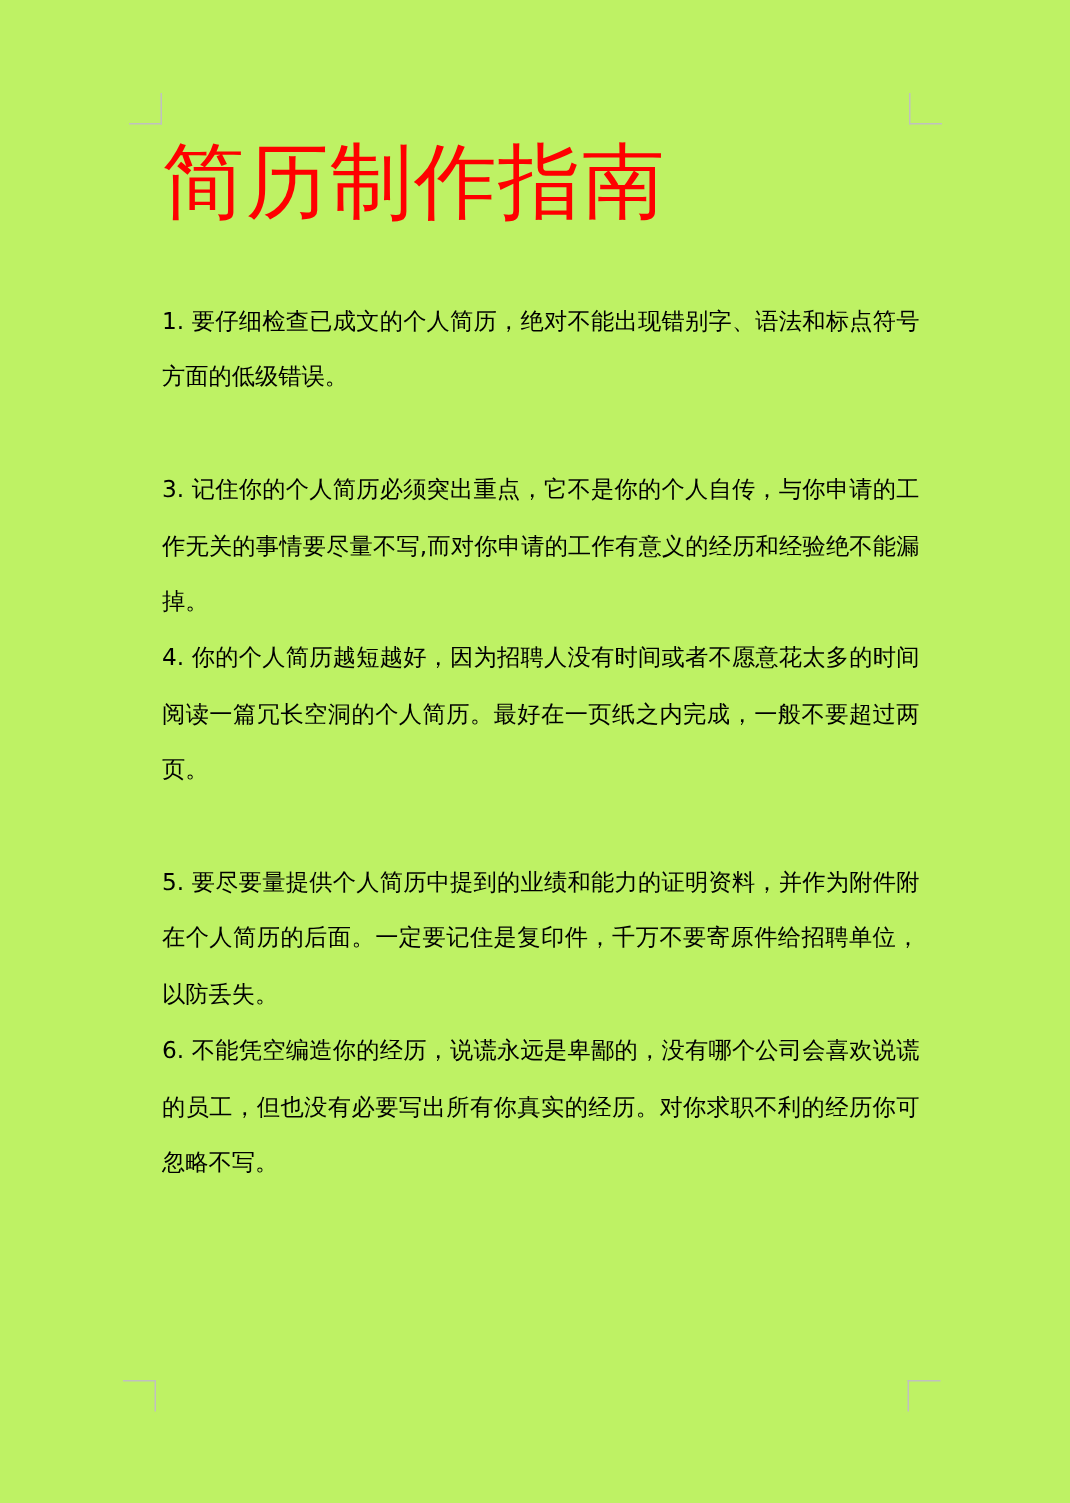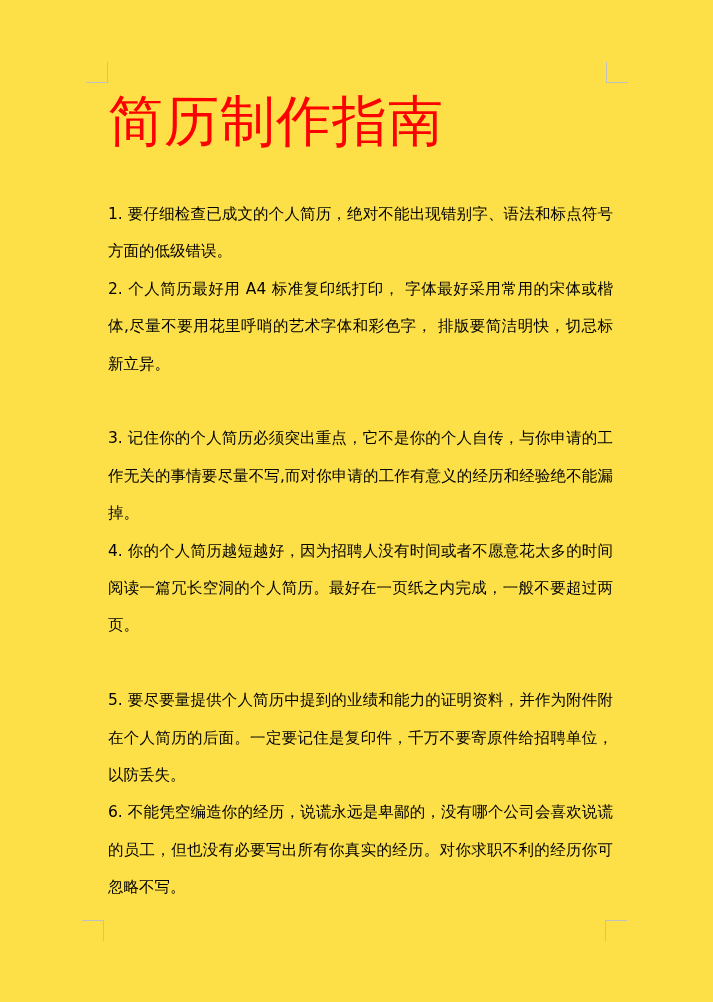--- a/index.html
+++ b/index.html
@@ -12,21 +12,21 @@
     height: 1002px;
     position: relative;
     overflow: hidden;
     font-family: "DejaVu Sans", "Liberation Sans", sans-serif;
   }
   .page {
     position: absolute;
     left: 0; top: 0;
     width: 713px;
     height: 1002px;
-    background: #fde047;
+    background: #bef264;
   }
   .corner {
     position: absolute;
     width: 21px;
     height: 20px;
     border-color: #c0c0c0;
     border-style: solid;
     border-width: 0;
   }
   .corner.tl { left: 86px; top: 62px; border-right-width: 1px; border-bottom-width: 1px; }
@@ -71,21 +71,20 @@
 <div class="page">
   <div class="corner tl"></div>
   <div class="corner tr"></div>
   <div class="corner bl"></div>
   <div class="corner br"></div>
 
   <h1 class="title">简历制作指南</h1>
 
   <div class="body-text">
     <p class="para">1.  要仔细检查已成文的个人简历，绝对不能出现错别字、语法和标点符号方面的低级错误。</p>
-    <p class="para">2.  个人简历最好用 A4 标准复印纸打印， 字体最好采用常用的宋体或楷体,尽量不要用花里呼哨的艺术字体和彩色字， 排版要简洁明快，切忌标新立异。</p>
     <div class="blank"></div>
     <p class="para">3.  记住你的个人简历必须突出重点，它不是你的个人自传，与你申请的工作无关的事情要尽量不写,而对你申请的工作有意义的经历和经验绝不能漏掉。</p>
     <p class="para">4.  你的个人简历越短越好，因为招聘人没有时间或者不愿意花太多的时间阅读一篇冗长空洞的个人简历。最好在一页纸之内完成，一般不要超过两页。</p>
     <div class="blank"></div>
     <p class="para">5.  要尽要量提供个人简历中提到的业绩和能力的证明资料，并作为附件附在个人简历的后面。一定要记住是复印件，千万不要寄原件给招聘单位，以防丢失。</p>
     <p class="para">6.  不能凭空编造你的经历，说谎永远是卑鄙的，没有哪个公司会喜欢说谎的员工，但也没有必要写出所有你真实的经历。对你求职不利的经历你可忽略不写。</p>
   </div>
 </div>
 
 </body></html>

